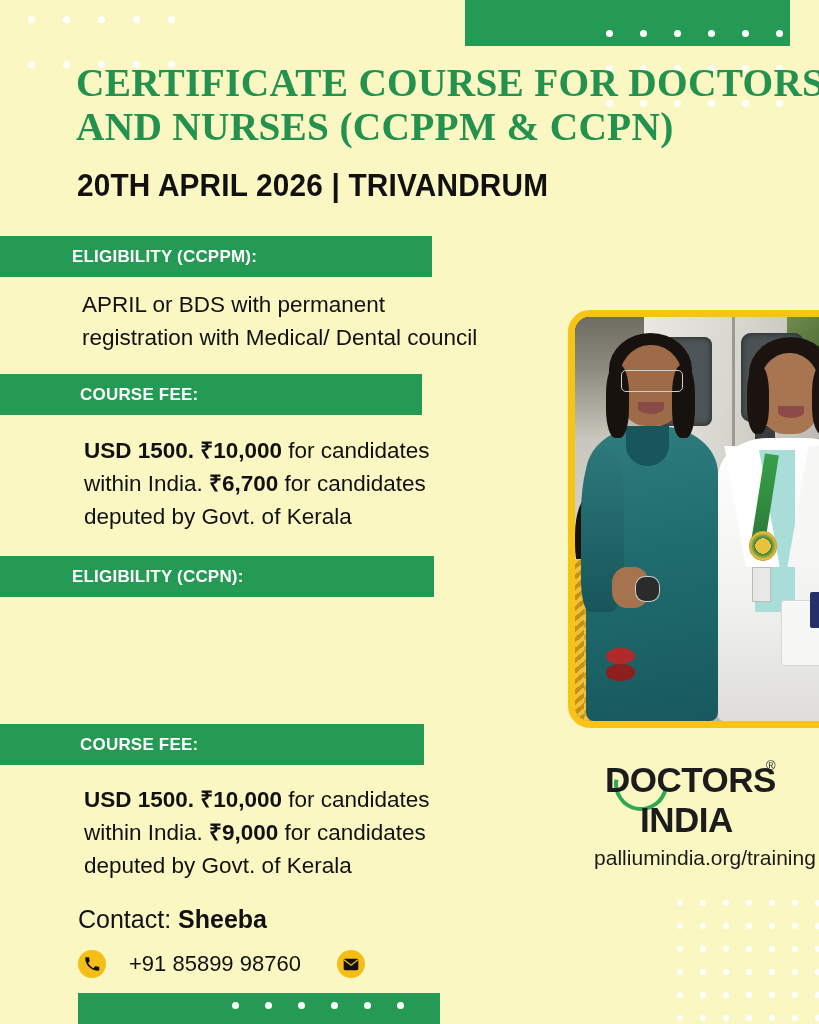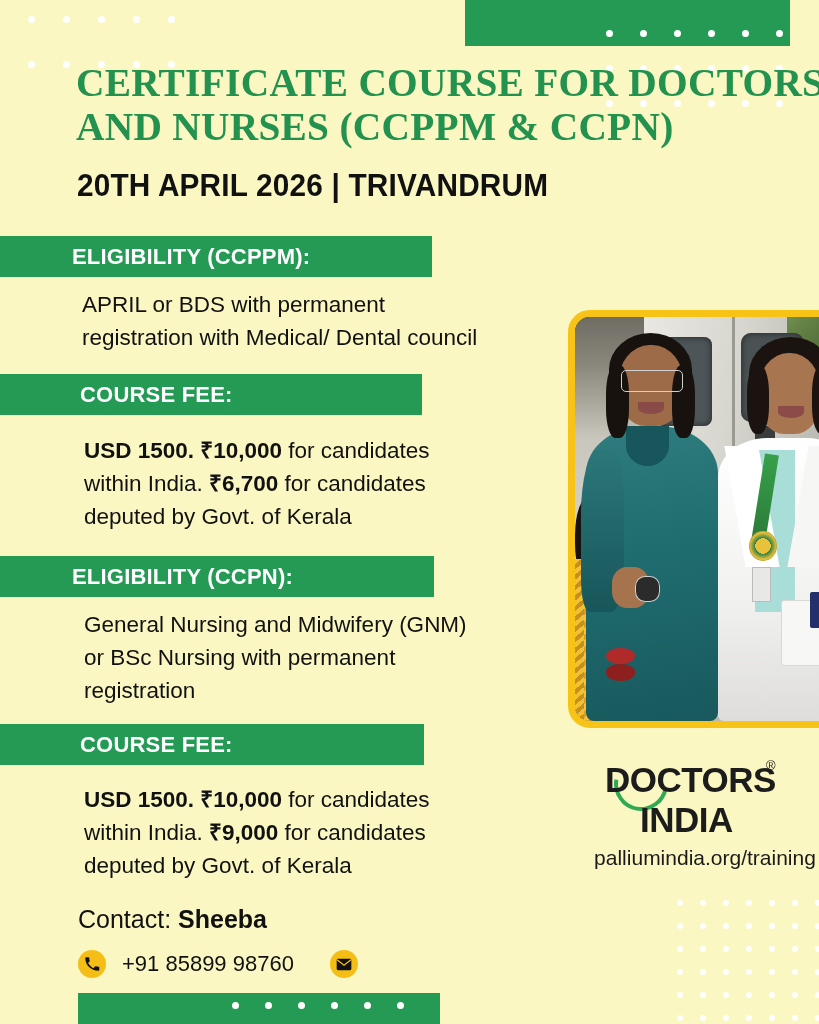--- a/index.html
+++ b/index.html
@@ -58,21 +58,21 @@
 
   
   .banner{
     position:absolute;left:0;height:41px;
     background:#249A55;
     display:flex;align-items:center;
   }
   .banner .banner-label{
     color:#FFFFFF;
     font-weight:bold;
-    font-size:22px;
+    font-size:17px;
     letter-spacing:0.2px;
     white-space:nowrap;
   }
 
   
   .para{
     position:absolute;
     color:#111111;
     font-size:22.5px;
     line-height:33px;
@@ -207,21 +207,21 @@
     position:absolute;left:78px;top:950px;
     display:flex;align-items:center;gap:0px;
   }
   .ic{
     width:28px;height:28px;border-radius:50%;
     background:#F5BE16;
     display:flex;align-items:center;justify-content:center;
     flex:0 0 auto;
   }
   .ic svg{display:block;}
-  #phone-text{font-size:22px;color:#111;margin:0 36px 0 16px;white-space:nowrap;}
+  #phone-text{font-size:22px;color:#111;margin:0 36px 0 23px;white-space:nowrap;}
   #email-text{font-size:22px;color:#111;margin-left:18px;white-space:nowrap;}
 
   
   #bottom-green-bar{
     position:absolute;left:78px;top:993px;width:362px;height:31px;
     background:#249A55;
   }
 </style>
 </head>
 <body>
@@ -279,23 +279,20 @@
   <div class="banner" id="banner-1" style="top:374px;width:422px;">
     <span class="banner-label" style="margin-left:80px;">COURSE FEE:</span>
   </div>
   <div class="para" id="para-1" style="left:84px;top:434px;width:470px;"><b>USD 1500. ₹10,000</b><span> for candidates
 within India. </span><b>₹6,700</b><span> for candidates
 deputed by Govt. of Kerala</span></div>
 
   <div class="banner" id="banner-2" style="top:556px;width:434px;">
     <span class="banner-label" style="margin-left:72px;">ELIGIBILITY (CCPN):</span>
   </div>
-  <div class="para" id="para-2" style="left:84px;top:608px;width:480px;">General Nursing and Midwifery (GNM)
-or BSc Nursing with permanent
-registration</div>
 
   <div class="banner" id="banner-3" style="top:724px;width:424px;">
     <span class="banner-label" style="margin-left:80px;">COURSE FEE:</span>
   </div>
   <div class="para" id="para-3" style="left:84px;top:783px;width:470px;"><b>USD 1500. ₹10,000</b><span> for candidates
 within India. </span><b>₹9,000</b><span> for candidates
 deputed by Govt. of Kerala</span></div>
 
   <div id="photo-frame">
     <div class="ph ph-bg"></div>

